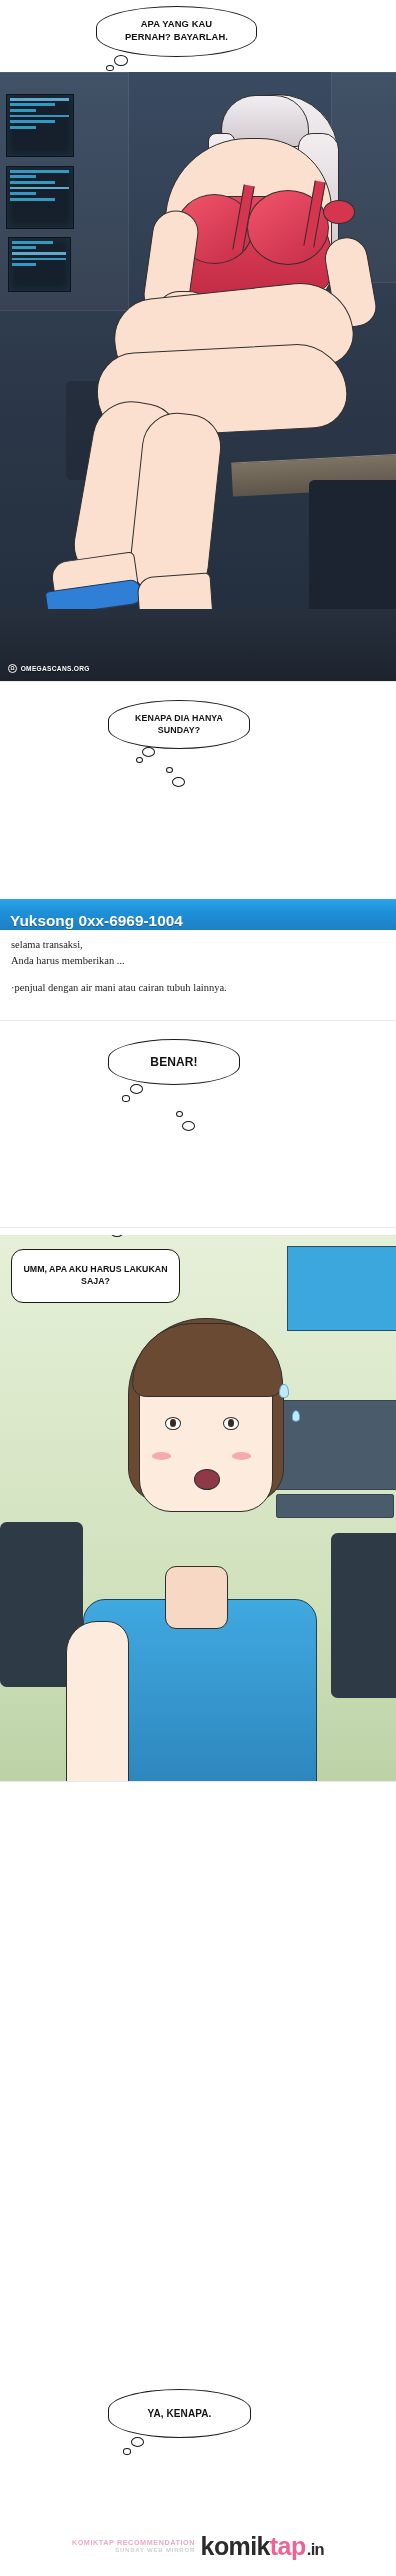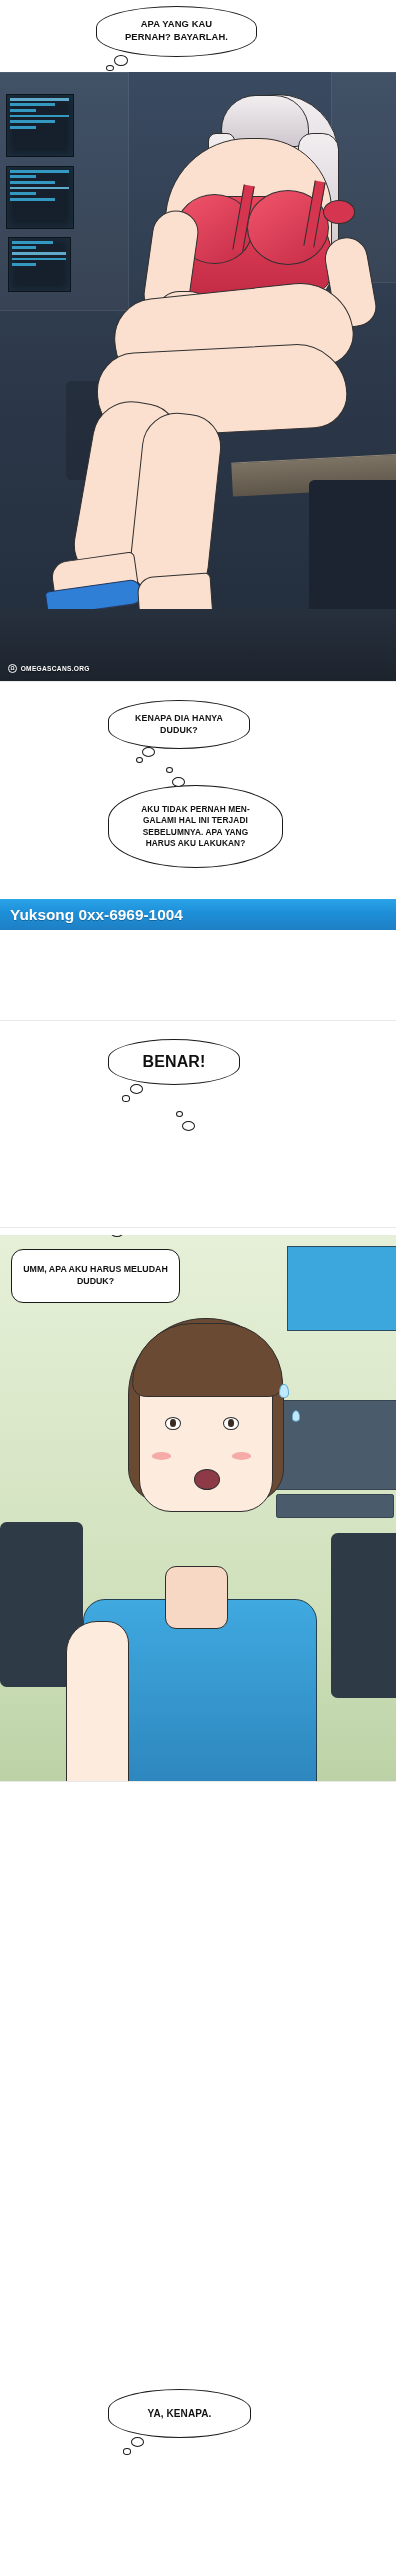--- a/index.html
+++ b/index.html
@@ -476,41 +476,40 @@
     <div class="wm-omega" style="bottom:7.7px;">
       <span class="circ">Ω</span>
       <span>OMEGASCANS.ORG</span>
     </div>
   </div>
 
   <div class="divider" style="top:681px;"></div>
 
   <div class="bubble" style="left:108px; top:700px; width:142px; height:49px; font-size:8.8px;">
     <span>KENAPA DIA HANYA
-DUDUK?</span>
+SUNDAY?</span>
   </div>
   <div class="tail" style="left:142px; top:747px; width:13.2px; height:10px;"></div>
   <div class="tail" style="left:136px; top:757px; width:7.2px; height:6px;"></div>
 
-  <div class="bubble" style="left:108px; top:785px; width:175px; height:83px; font-size:8.3px;">
-    <span>AKU TIDAK PERNAH MEN-
-GALAMI HAL INI TERJADI
-SEBELUMNYA. APA YANG
-HARUS AKU LAKUKAN?</span>
-  </div>
   <div class="tail" style="left:172px; top:777px; width:13.2px; height:10px;"></div>
   <div class="tail" style="left:166px; top:767px; width:7.2px; height:6px;"></div>
 
-  <div class="titlebar" style="top:899px;">
+  <div class="titlebar" style="top:899px;align-items:flex-end;">
     <div class="t">Yuksong 0xx-6969-1004</div>
   </div>
+  <div class="notetext" style="top:937px;">
+    <div>selama transaksi,</div>
+    <div>Anda harus memberikan ...</div>
+    <div class="line2">·penjual dengan air mani atau cairan tubuh lainnya.</div>
+  </div>
 
   <div class="divider" style="top:1020px;"></div>
 
-  <div class="bubble" style="left:108px; top:1039px; width:132px; height:46px; font-size:16px;">
+  <div class="bubble" style="left:108px; top:1039px; width:132px; height:46px; font-size:12px;">
     <span>BENAR!</span>
   </div>
   <div class="tail" style="left:130px; top:1084px; width:13.2px; height:10px;"></div>
   <div class="tail" style="left:122px; top:1095px; width:7.7px; height:6.6px;"></div>
 
   <div class="tail" style="left:182px; top:1121px; width:13.2px; height:10px;"></div>
   <div class="tail" style="left:176px; top:1111px; width:7.2px; height:6px;"></div>
 
   <div class="divider" style="top:1227px;"></div>
 
@@ -537,29 +536,40 @@
       <div class="pupb" style="left:3.9px; top:1.1px;"></div>
     </div>
     <div class="blush" style="left:152px; top:217px;"></div>
     <div class="blush" style="left:232px; top:217px;"></div>
     <div class="mouthb" style="left:194px; top:234px; width:24px; height:19px;"></div>
     <div class="sweat" style="left:279px; top:149px;"></div>
     <div class="sweat" style="left:291px; top:174px; transform:scale(.8);"></div>
 
     <div class="bubble-rect" style="left:11px; top:14.3px; width:169px; height:54px; font-size:8.8px;">
       <span>UMM, APA AKU HARUS
-MELUDAH DUDUK?</span>
+LAKUKAN SAJA?</span>
     </div>
     <div class="tail" style="left:110px; top:-8.8px; width:14.3px; height:11px;"></div>
 
   </div>
 
   <div class="divider" style="top:1781px;"></div>
 
   <div class="bubble" style="left:108px; top:2389px; width:143px; height:49px; font-size:10px;">
     <span>YA, KENAPA.</span>
   </div>
   <div class="tail" style="left:131px; top:2437px; width:13.2px; height:10px;"></div>
   <div class="tail" style="left:123px; top:2448px; width:7.7px; height:6.6px;"></div>
 
+  <div class="footer" style="top:2519px; height:55px;">
+    <div class="left">
+      <div class="l1">KOMIKTAP RECOMMENDATION</div>
+      <div class="l2">SUNDAY WEB MIRROR</div>
+    </div>
+    <div class="brand">
+      <span class="b1">komik</span>
+      <span class="b2">tap</span>
+      <span class="b3">.in</span>
+    </div>
+  </div>
 
 </div>
 
 
 </body></html>

